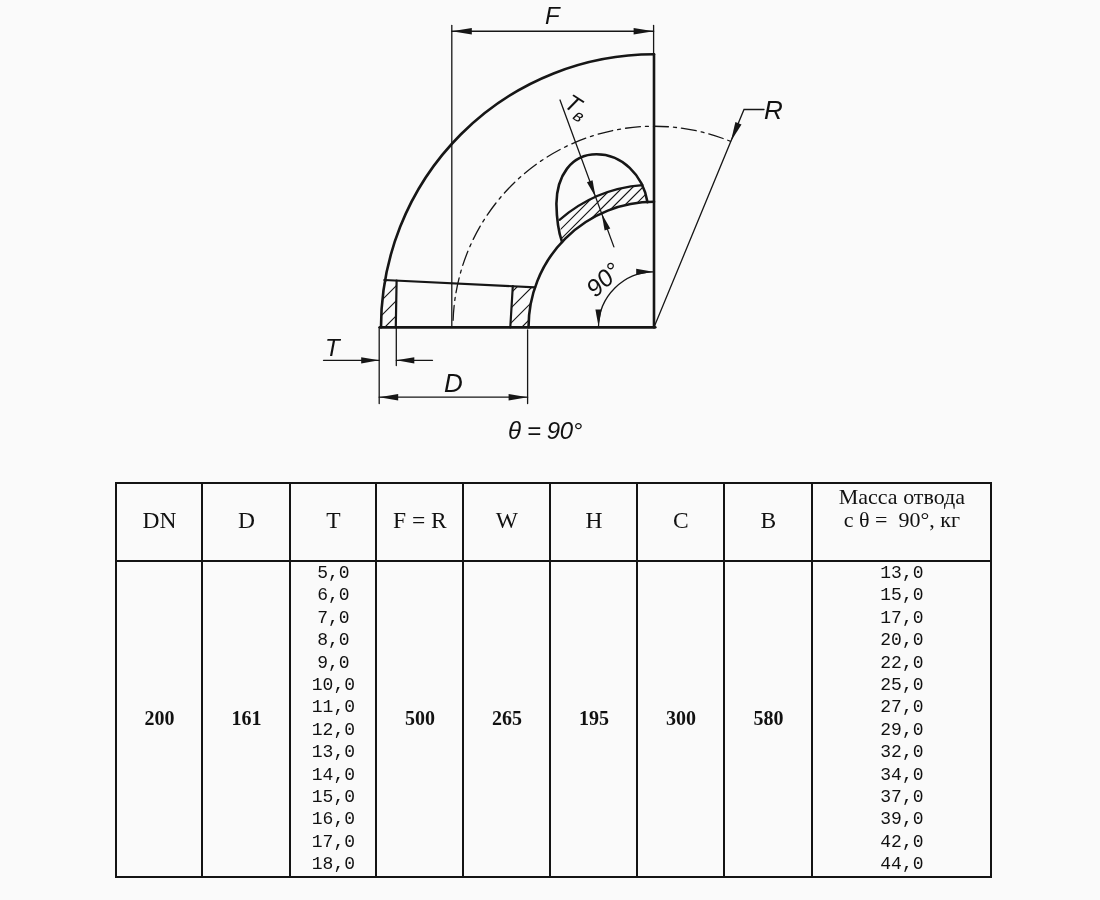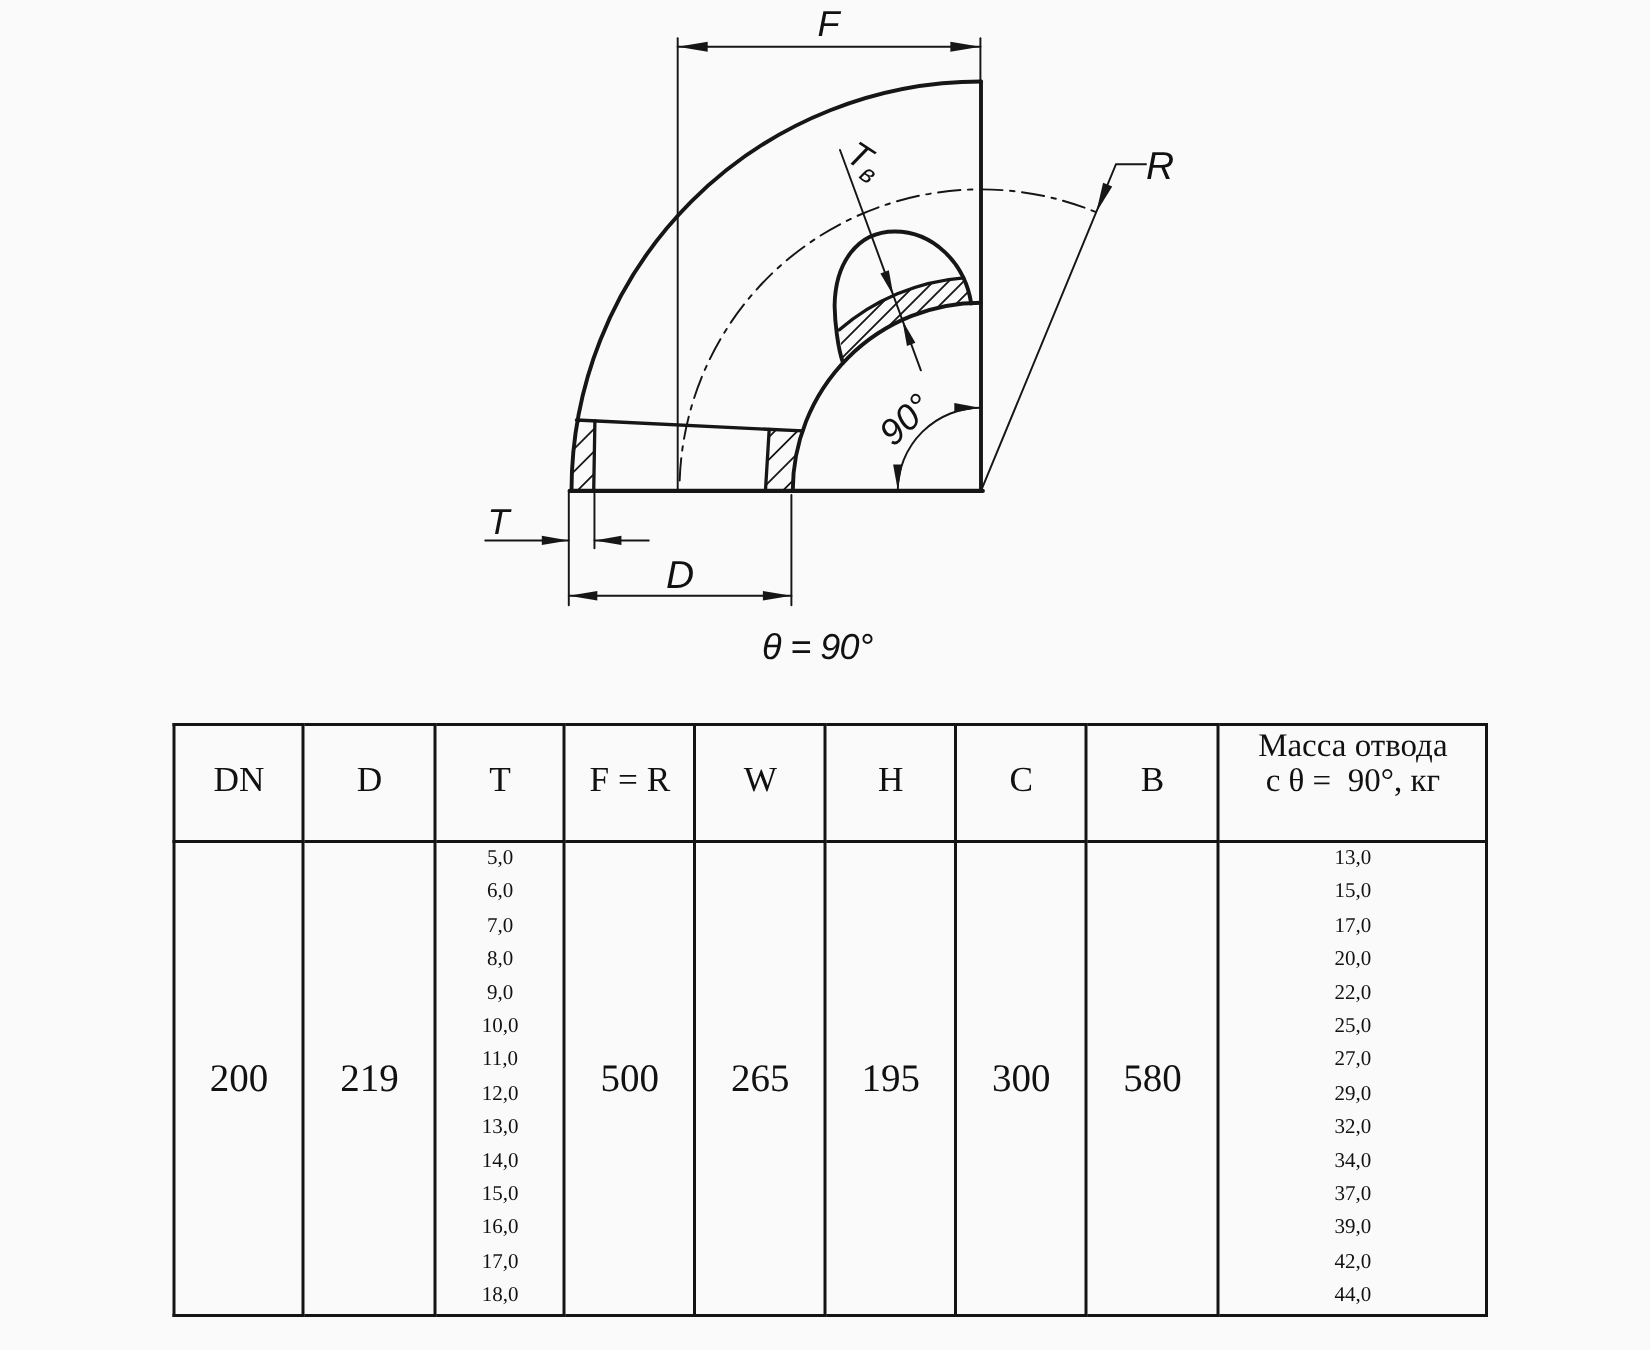--- a/index.html
+++ b/index.html
@@ -2,22 +2,22 @@
 <html><head>
 <meta charset="utf-8">
 <style>
 html,body{margin:0;padding:0;background:#fafafa;width:1100px;height:900px;overflow:hidden;}
 #page{position:relative;width:1100px;height:900px;font-family:"Liberation Serif",serif;color:#111;}
 svg{position:absolute;left:0;top:0;}
 table{border-collapse:collapse;table-layout:fixed;position:absolute;left:115.4px;top:482px;}
 td{border:2px solid #141414;text-align:center;vertical-align:middle;padding:0;}
 .hd{font-size:23.5px;margin-top:35px;}
 .hd td{padding-bottom:3px;}
-.bd{font-size:14px;line-height:22.4px;}
-.one{font-size:26px;}
+.bd{font-size:18px;line-height:22.4px;font-family:Liberation Mono, monospace;}
+.one{font-size:20px;font-weight:bold;}
 </style>
 </head>
 <body>
 <div id="page">
 
 <svg width="1100" height="900" viewBox="0 0 1100 900">
   <defs>
 
     <clipPath id="bandclip">
       <path d="M 559.6,219.9 A 143,143 0 0 1 642.5,185.2 L 647.5,202.3 A 125.5,125.5 0 0 0 562,241.9 Z"></path>
@@ -167,21 +167,21 @@
           <td>H</td>
           <td>C</td>
           <td>B</td>
 <td style="font-size:22px;line-height:22.8px">
             <div style="position:relative;top:-11.5px">Масса отвода<br>с θ =&nbsp; 90°, кг</div>
           </td>
 </tr>
 
 <tr style="height:315px">
 <td class="one">200</td>
-<td class="one">219</td>
+<td class="one">161</td>
 <td class="bd">5,0<br>6,0<br>7,0<br>8,0<br>9,0<br>10,0<br>11,0<br>12,0<br>13,0<br>14,0<br>15,0<br>16,0<br>17,0<br>18,0</td>
 <td class="one">500</td>
 <td class="one">265</td>
 <td class="one">195</td>
 <td class="one">300</td>
 <td class="one">580</td>
 <td class="bd">13,0<br>15,0<br>17,0<br>20,0<br>22,0<br>25,0<br>27,0<br>29,0<br>32,0<br>34,0<br>37,0<br>39,0<br>42,0<br>44,0</td>
 </tr>
 </tbody>
     </table>

